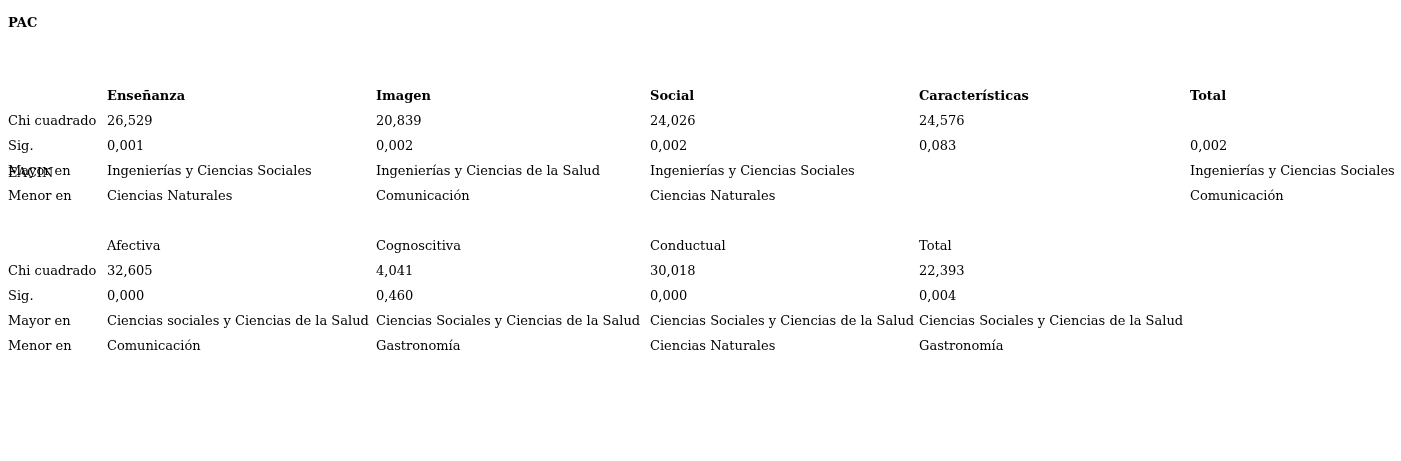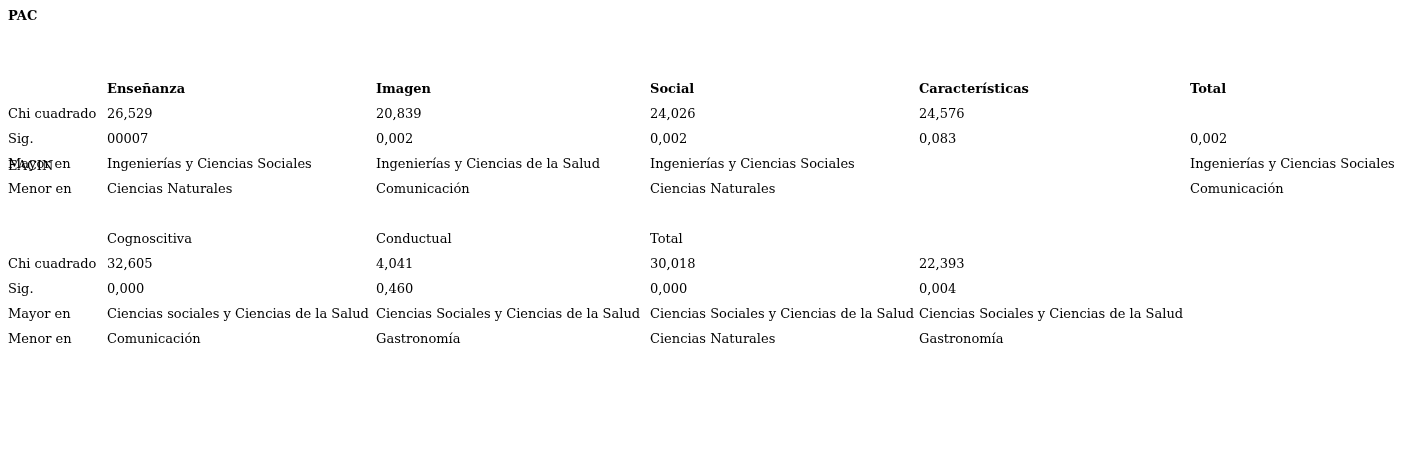--- a/index.html
+++ b/index.html
@@ -9,21 +9,21 @@
   }
   body {
     width: 1401px;
     height: 461px;
     overflow: hidden;
     font-family: "DejaVu Serif", "Liberation Serif", serif;
     font-size: 13px;
     color: #000000;
   }
   .doc {
-    padding: 3px 0 0 8px;
+    padding: 10px 0 0 8px;
   }
   .trow {
     display: grid;
     grid-template-columns: 99px 269px 274px 269px 271px auto;
     height: 25px;
     line-height: 25px;
     white-space: nowrap;
   }
   .cell {
     overflow: visible;
@@ -55,21 +55,21 @@
       </div>
   <div class="trow">
         <div class="cell">Chi cuadrado</div>
         <div class="cell">26,529</div>
         <div class="cell">20,839</div>
         <div class="cell">24,026</div>
         <div class="cell">24,576</div>
       </div>
       <div class="trow">
         <div class="cell">Sig.</div>
-        <div class="cell">00007</div>
+        <div class="cell">0,001</div>
         <div class="cell">0,002</div>
         <div class="cell">0,002</div>
         <div class="cell">0,083</div>
         <div class="cell">0,002</div>
       </div>
       <div class="trow">
         <div class="cell">Mayor en</div>
         <div class="cell">Ingenierías y Ciencias Sociales</div>
         <div class="cell">Ingenierías y Ciencias de la Salud</div>
         <div class="cell">Ingenierías y Ciencias Sociales</div>
@@ -82,20 +82,21 @@
         <div class="cell">Comunicación</div>
         <div class="cell">Ciencias Naturales</div>
         <div class="cell"></div>
         <div class="cell">Comunicación</div>
       </div>
     </div>
   <div>
     <div class="title-row">EACIN</div>
     <div class="trow header-row">
       <div class="cell"></div>
+    <div class="cell">Afectiva</div>
         <div class="cell">Cognoscitiva</div>
         <div class="cell">Conductual</div>
         <div class="cell">Total</div>
       </div>
   <div class="trow">
         <div class="cell">Chi cuadrado</div>
         <div class="cell">32,605</div>
         <div class="cell">4,041</div>
         <div class="cell">30,018</div>
         <div class="cell">22,393</div>

